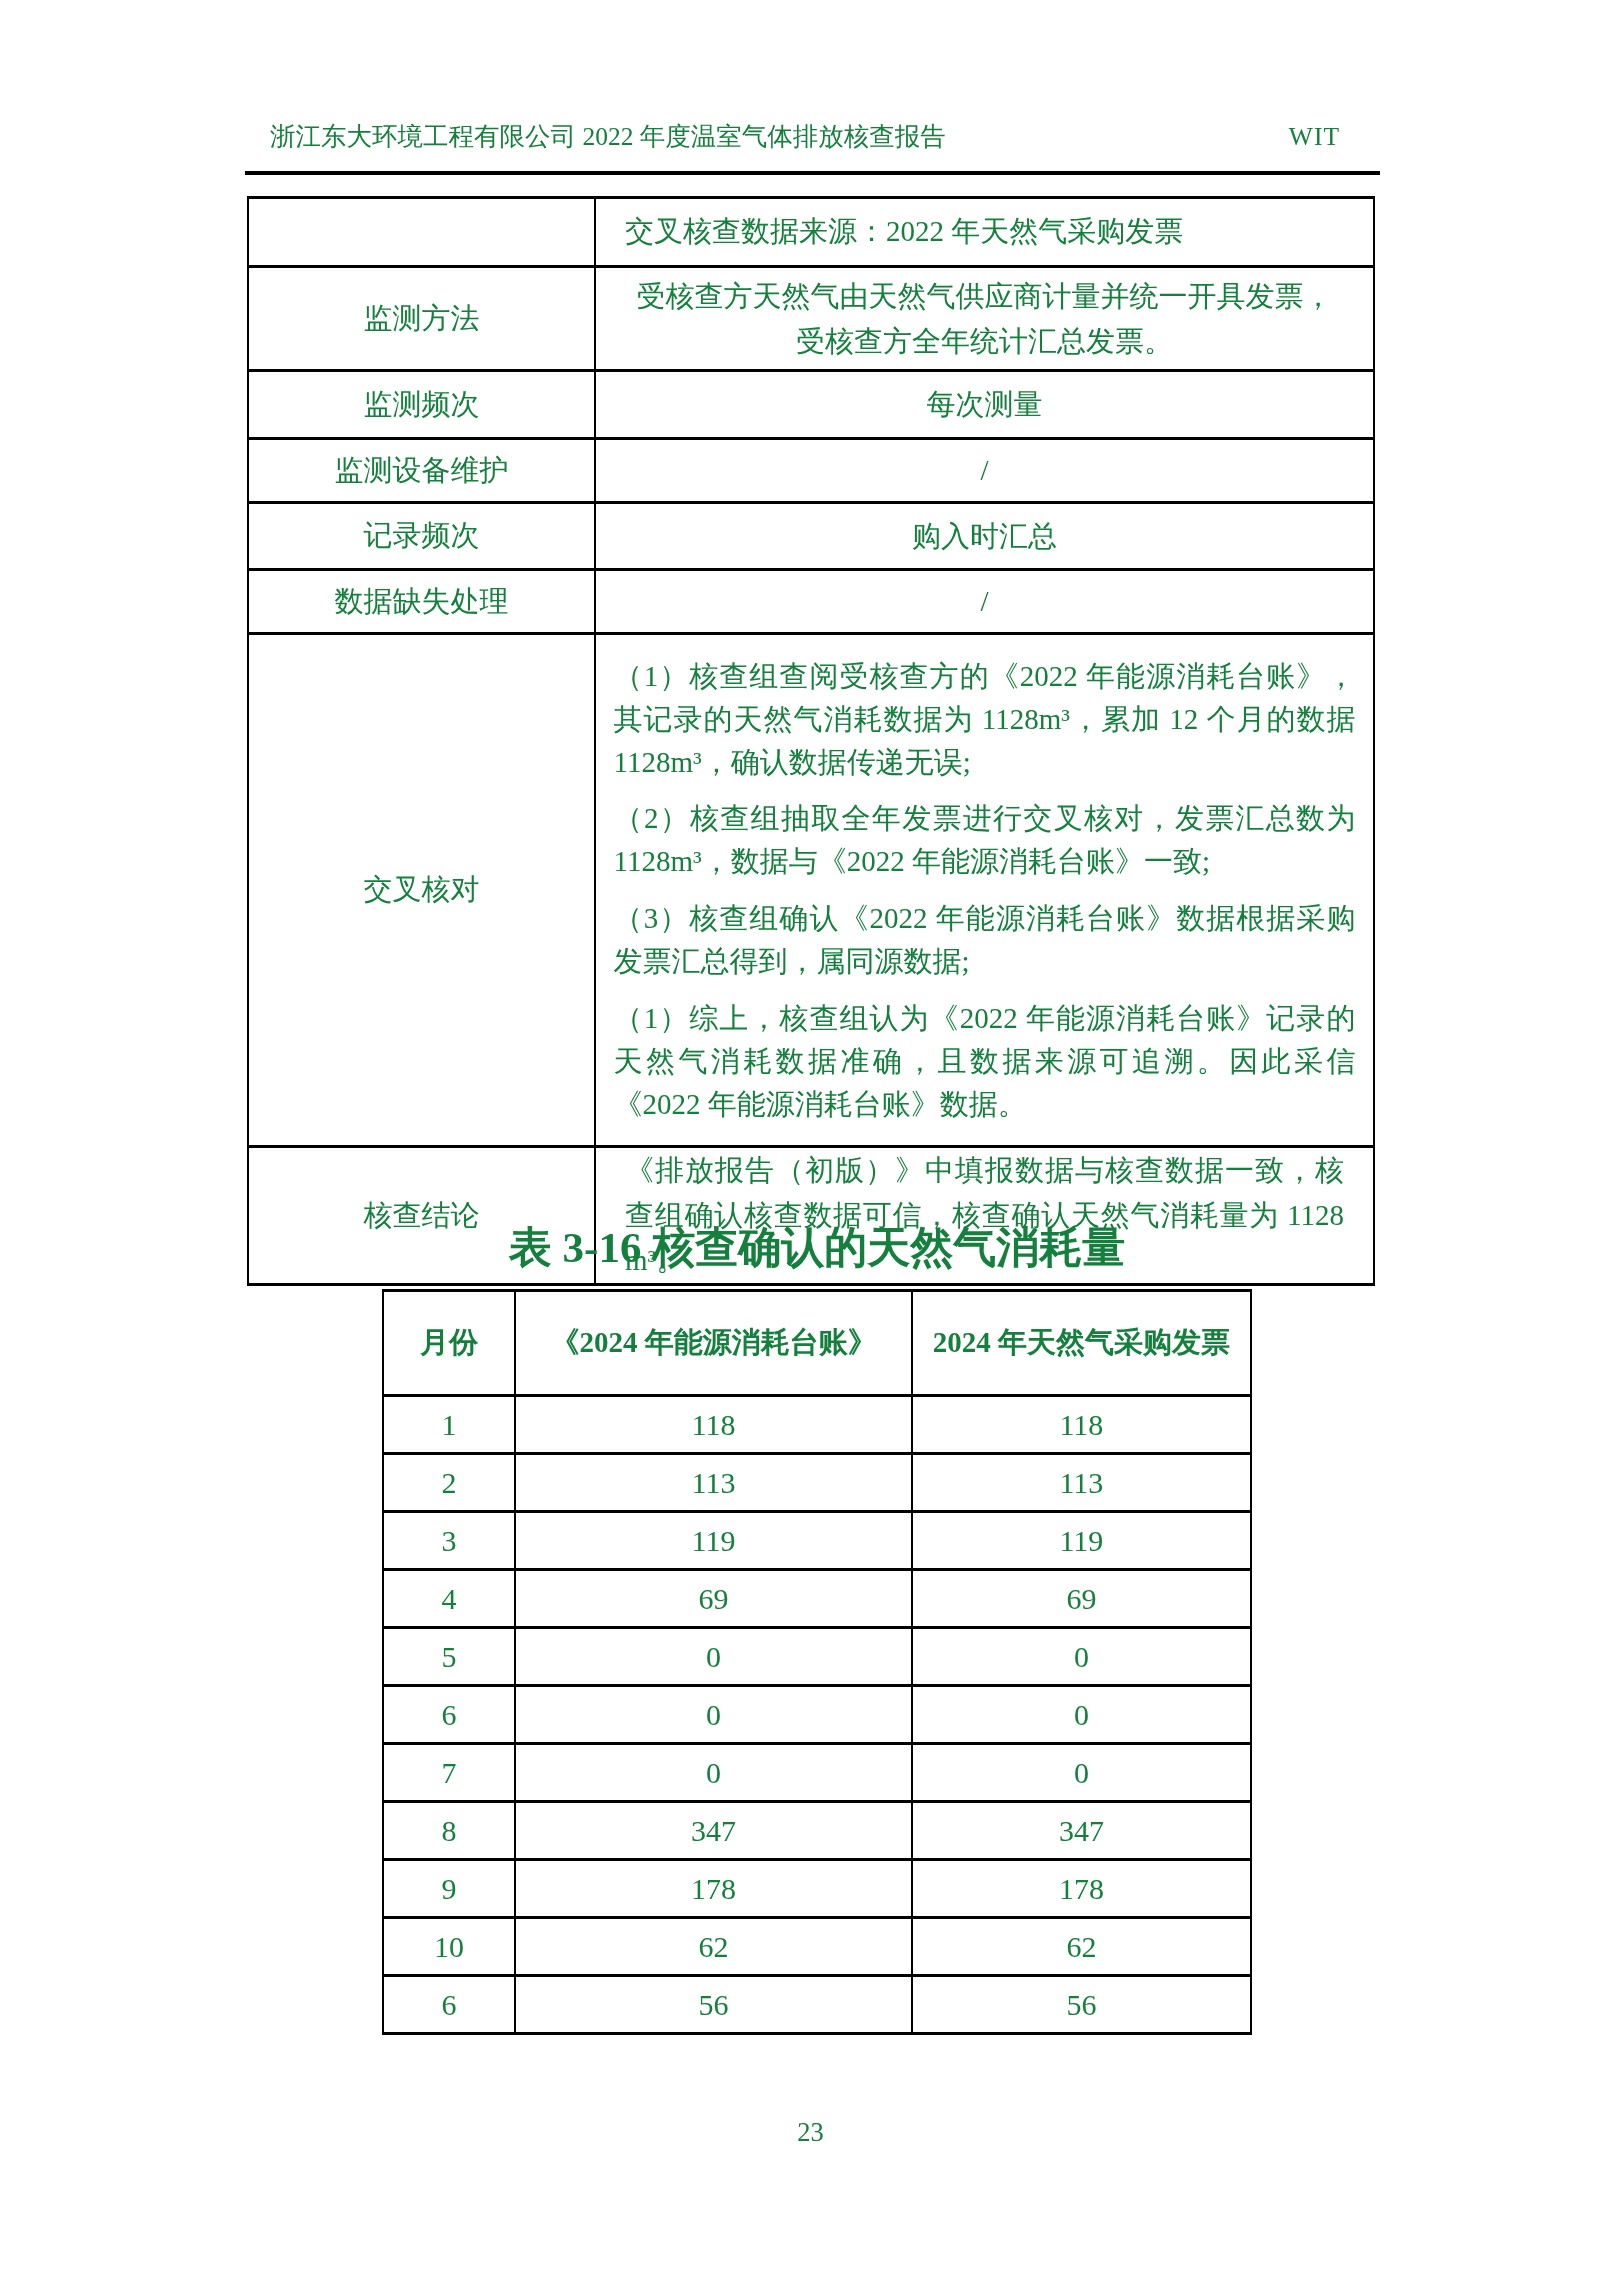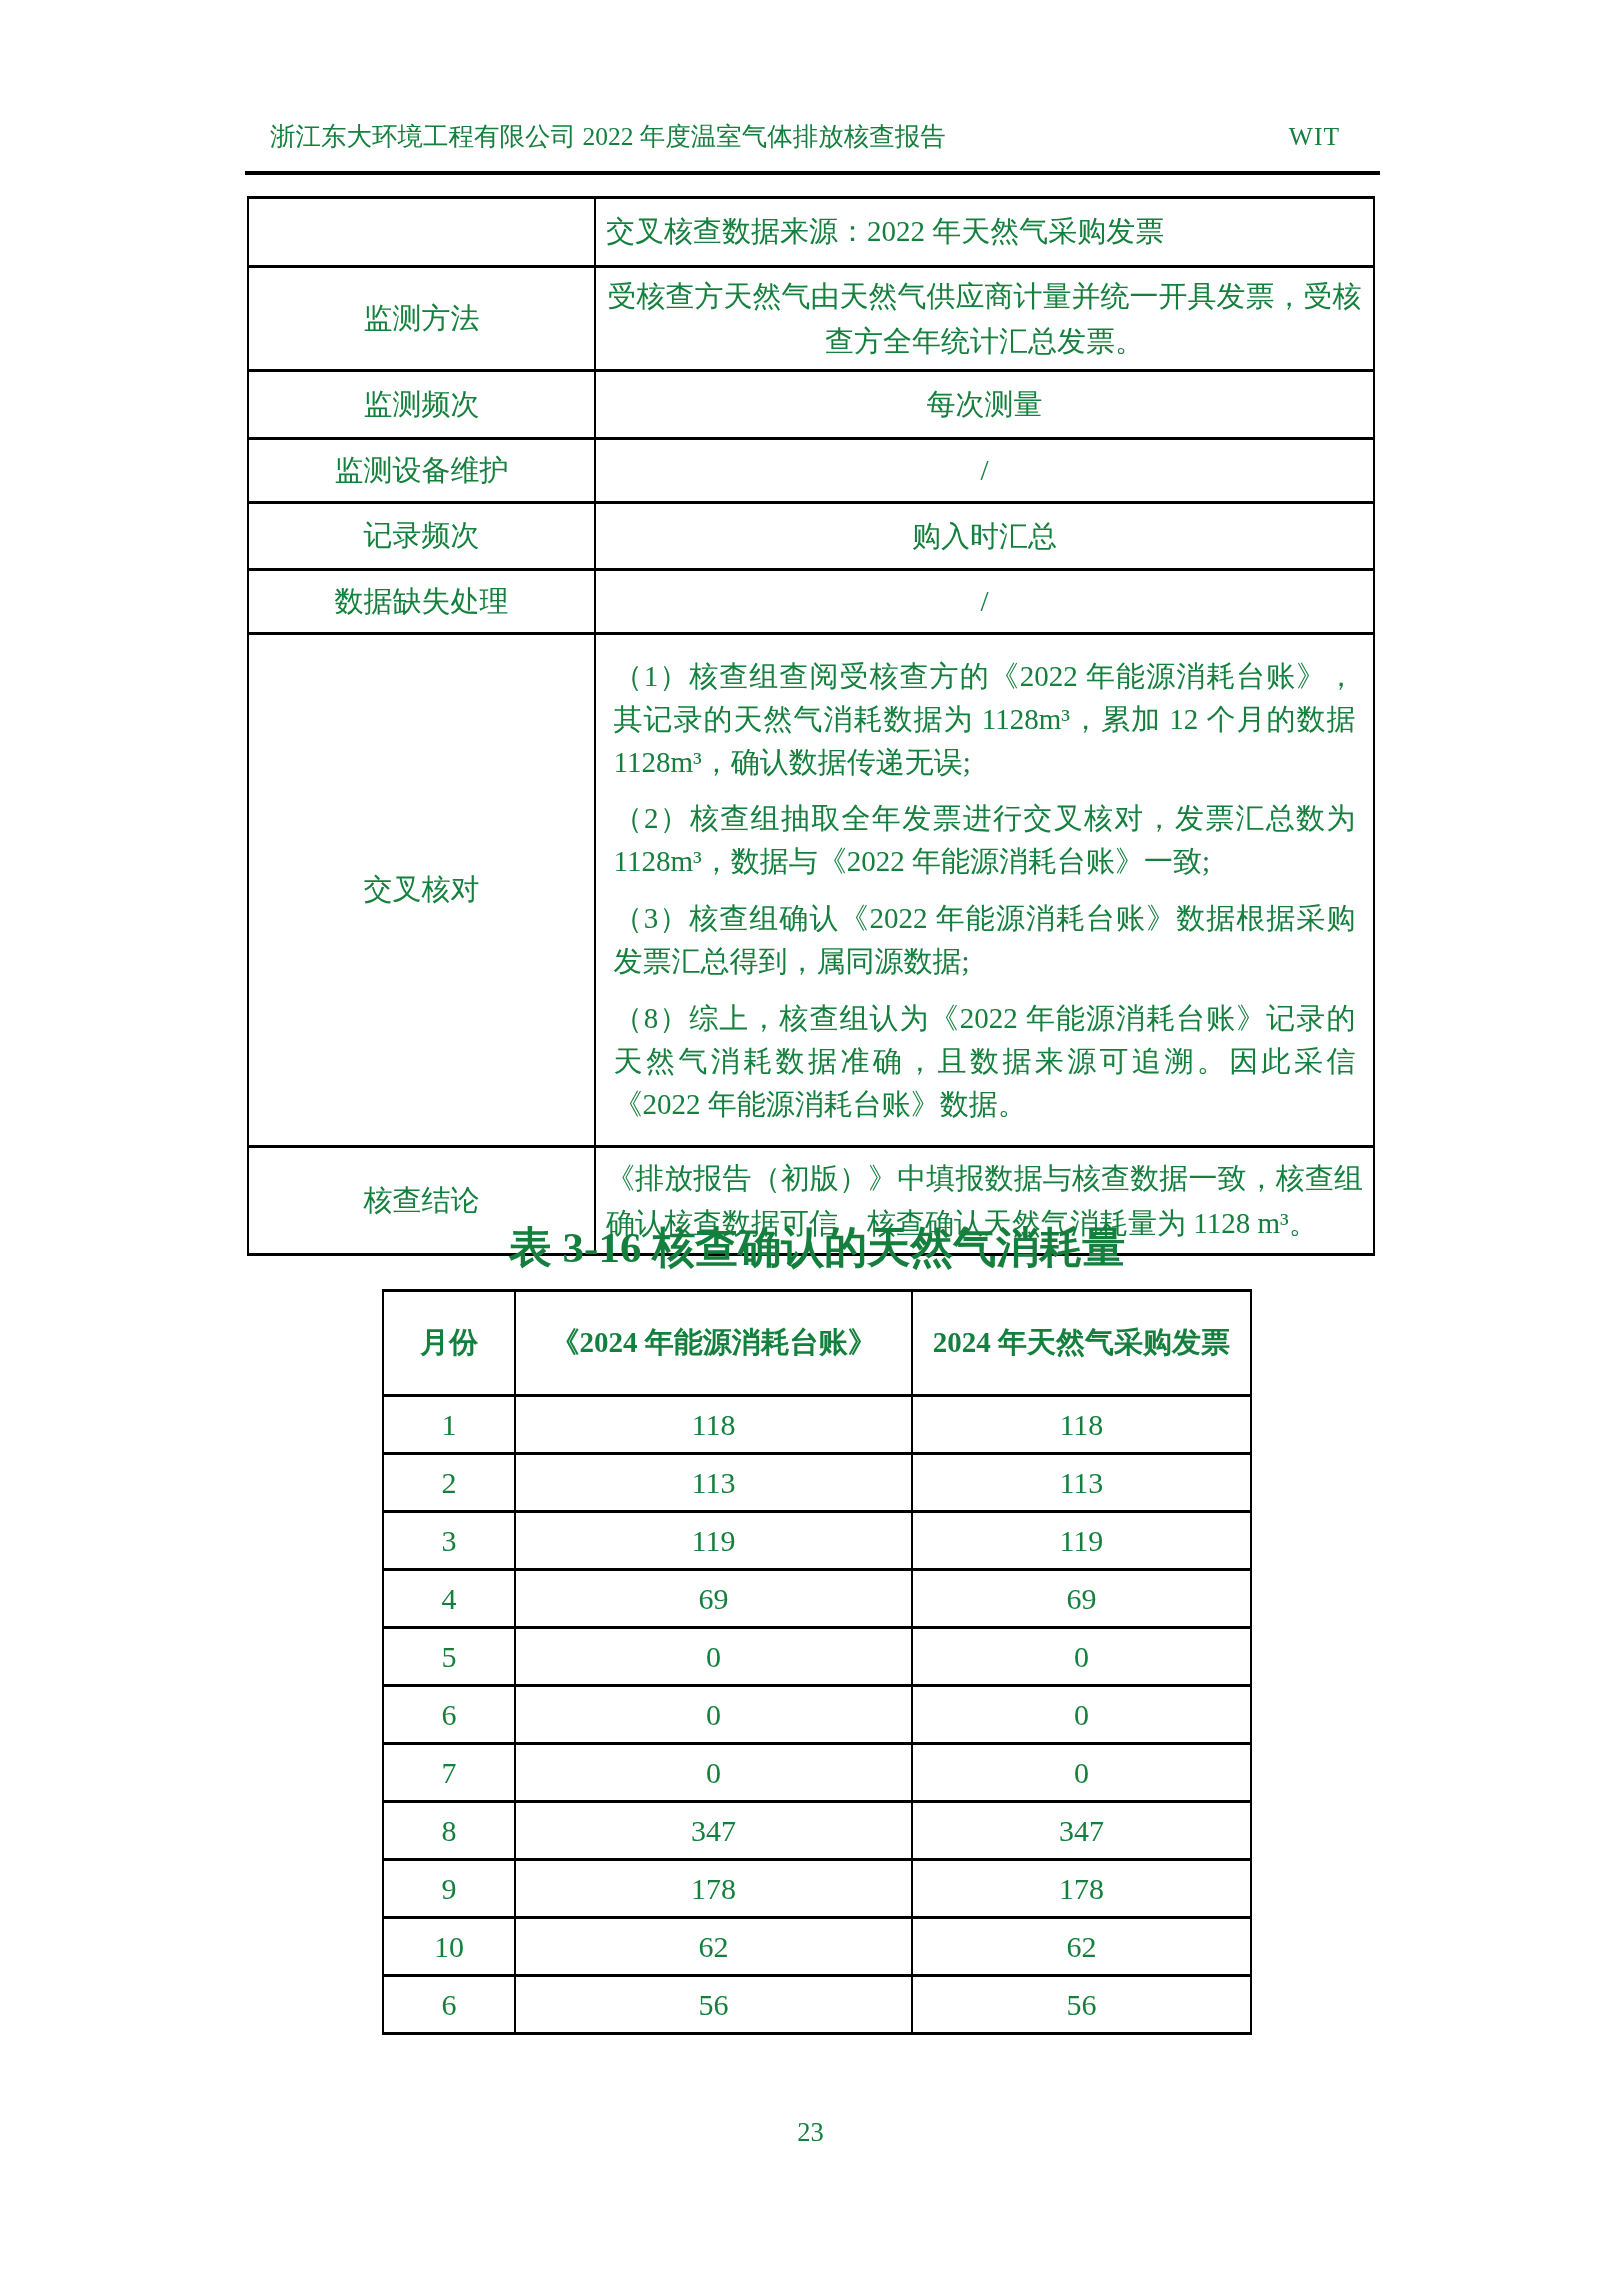--- a/index.html
+++ b/index.html
@@ -30,21 +30,21 @@
     padding:0;
     font-size:29px;
   }
   
   .t1{position:absolute;left:247px;top:196px;width:1128px;}
   .t1 td.label{
     width:345px;text-align:center;vertical-align:middle;
   }
   .t1 td.value{
     text-align:center;vertical-align:middle;
-    padding:0 10px;line-height:45px;
+    padding:0 29px;line-height:45px;
   }
   .t1 td.value.top-left{
     text-align:left;vertical-align:top;padding-top:9.8px;
   }
   .t1 td.value.para-cell{
     text-align:left;vertical-align:middle;padding:5.9px 17.6px;
   }
   .t1 td.value.para-cell p{
     margin:13.7px 0;line-height:43px;text-align:justify;
   }
@@ -118,21 +118,21 @@
       <tr class="rh5">
         <td class="label">数据缺失处理</td>
         <td class="value">/</td>
       </tr>
       <tr class="rh6">
         <td class="label">交叉核对</td>
         <td class="value para-cell">
           <p>（1）核查组查阅受核查方的《2022 年能源消耗台账》，其记录的天然气消耗数据为 1128m³，累加 12 个月的数据 1128m³，确认数据传递无误;</p>
           <p>（2）核查组抽取全年发票进行交叉核对，发票汇总数为 1128m³，数据与《2022 年能源消耗台账》一致;</p>
           <p>（3）核查组确认《2022 年能源消耗台账》数据根据采购发票汇总得到，属同源数据;</p>
-          <p>（8）综上，核查组认为《2022 年能源消耗台账》记录的天然气消耗数据准确，且数据来源可追溯。因此采信《2022 年能源消耗台账》数据。</p>
+          <p>（1）综上，核查组认为《2022 年能源消耗台账》记录的天然气消耗数据准确，且数据来源可追溯。因此采信《2022 年能源消耗台账》数据。</p>
         </td>
       </tr>
       <tr class="rh7">
         <td class="label">核查结论</td>
         <td class="value conclusion">《排放报告（初版）》中填报数据与核查数据一致，核查组确认核查数据可信，核查确认天然气消耗量为 1128 m³。</td>
       </tr>
     </tbody>
   </table>
 
   <div class="caption">表 3-16 核查确认的天然气消耗量</div>

